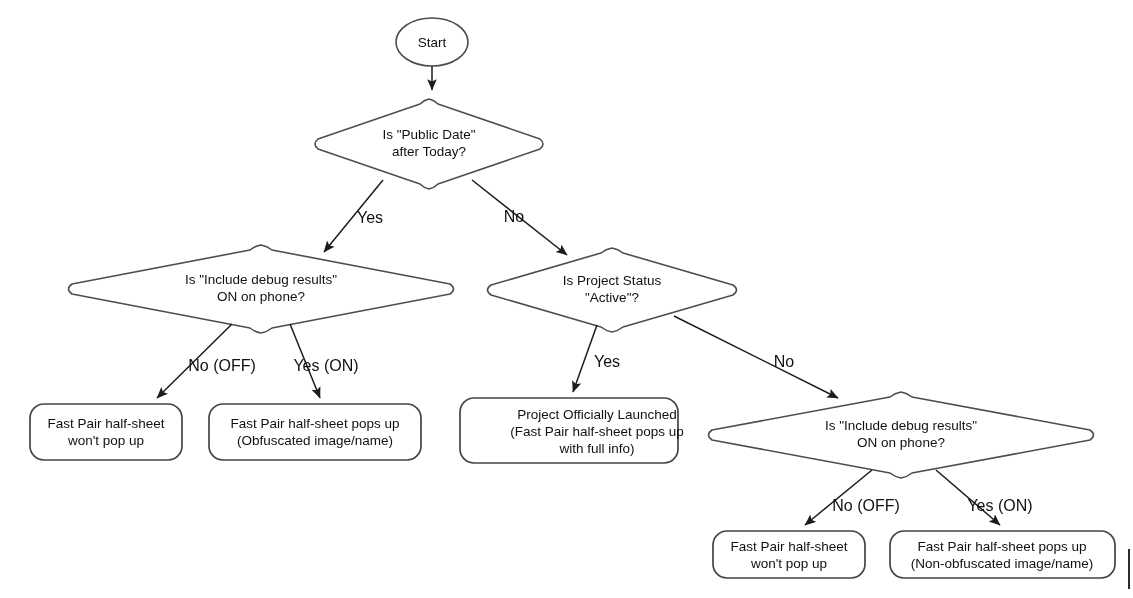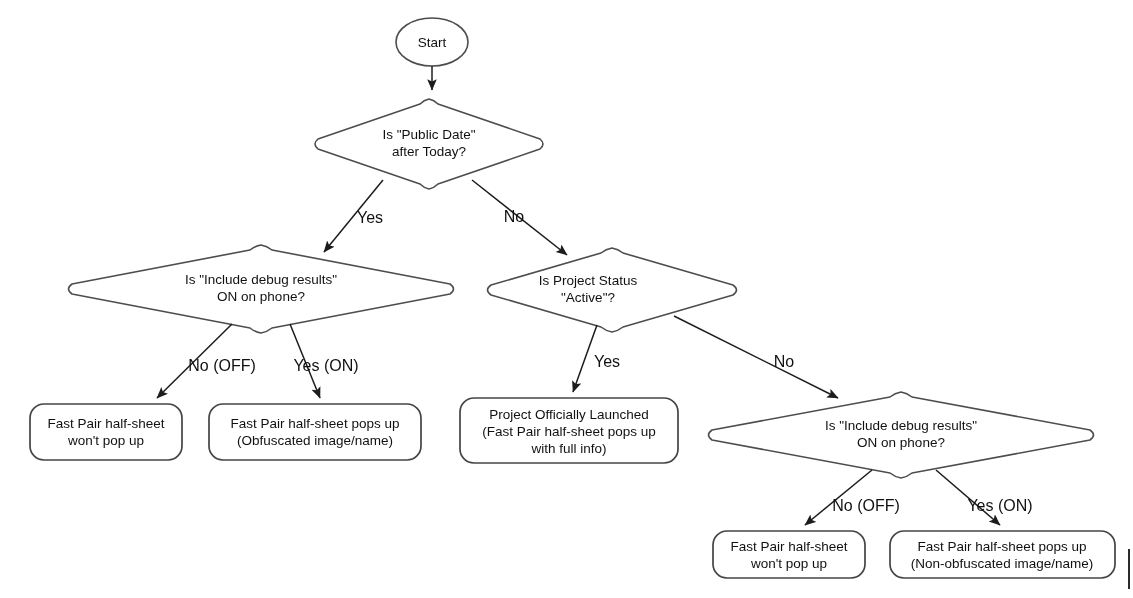--- a/index.html
+++ b/index.html
@@ -139,33 +139,33 @@
   </svg>
 
   <div class="node-text" style="left:432px; top:42px;">Start</div>
 
   <div class="node-text" style="left:429px; top:143px;">Is "Public Date"
 after Today?</div>
 
   <div class="node-text" style="left:261px; top:288px;">Is "Include debug results"
 ON on phone?</div>
 
-  <div class="node-text" style="left:588px; top:289px;">Is Project Status
+  <div class="node-text" style="left:612px; top:289px;">Is Project Status
 "Active"?</div>
 
   <div class="node-text" style="left:901px; top:434px;">Is "Include debug results"
 ON on phone?</div>
 
   <div class="node-text" style="left:106px; top:432px;">Fast Pair half-sheet
 won't pop up</div>
 
   <div class="node-text" style="left:315px; top:432px;">Fast Pair half-sheet pops up
 (Obfuscated image/name)</div>
 
-  <div class="node-text" style="left:569px; top:431px;">Project Officially Launched
+  <div class="node-text" style="left:597px; top:431px;">Project Officially Launched
 (Fast Pair half-sheet pops up
 with full info)</div>
 
   <div class="node-text" style="left:789px; top:555px;">Fast Pair half-sheet
 won't pop up</div>
 
   <div class="node-text" style="left:1002px; top:555px;">Fast Pair half-sheet pops up
 (Non-obfuscated image/name)</div>
 
   <div class="edge-label" style="left:370px; top:217px;">Yes</div>

